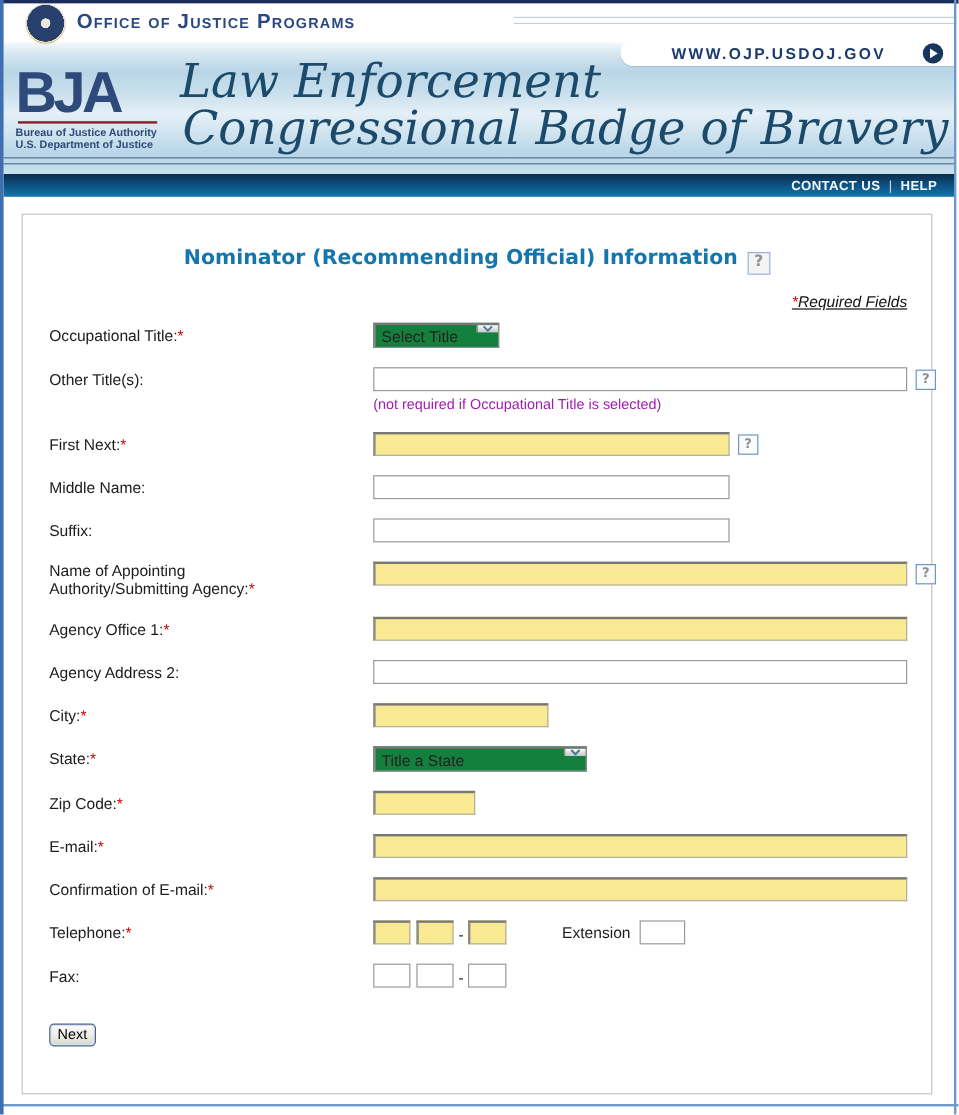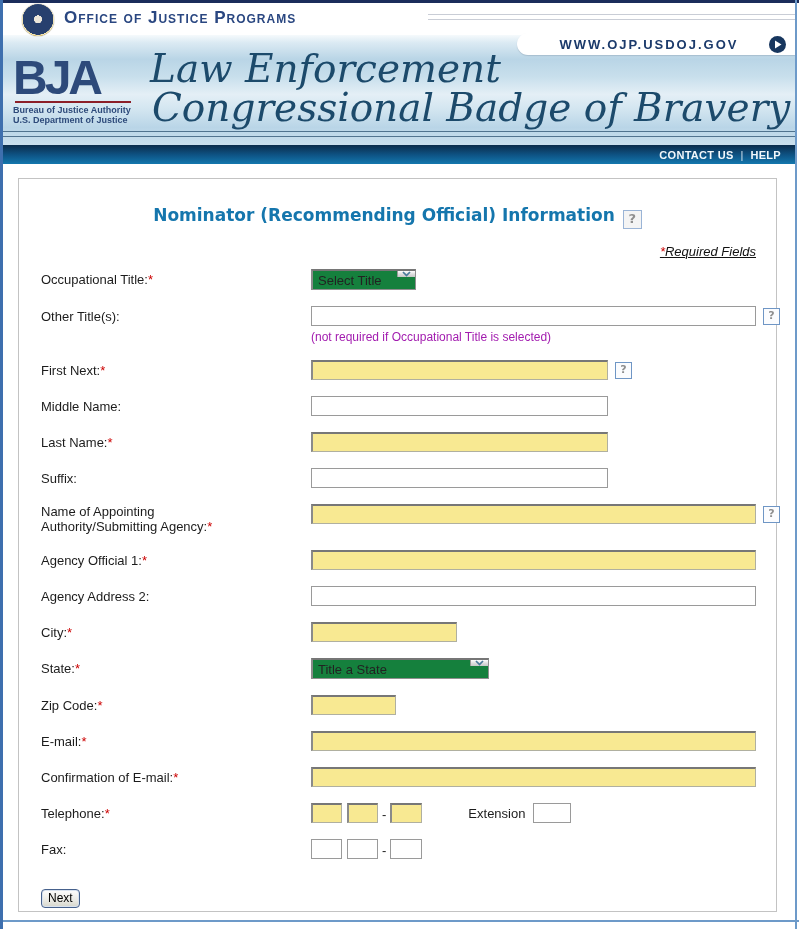--- a/index.html
+++ b/index.html
@@ -178,26 +178,20 @@
 
     
     <div class="frow">
       <div class="flabel"><span>Middle Name:</span></div>
       <div class="ffield">
           <input class="inp w-med" value="" style="">
         </div>
     </div>
 
     
-    <div class="frow">
-      <div class="flabel"><span>Last Name:</span><span class="red">*</span></div>
-      <div class="ffield">
-          <input class="inp req w-med" value="" style="">
-        </div>
-    </div>
 
     
     <div class="frow">
       <div class="flabel"><span>Suffix:</span></div>
       <div class="ffield">
           <input class="inp w-med" value="" style="">
         </div>
     </div>
 
     
@@ -207,21 +201,21 @@
         <span>Authority/Submitting Agency:</span><span class="red">*</span>
       </div>
       <div class="ffield">
         <input class="inp req w-wide" value="" style="">
         <span class="help">?</span>
       </div>
     </div>
 
     
     <div class="frow">
-      <div class="flabel"><span>Agency Official 1:</span><span class="red">*</span></div>
+      <div class="flabel"><span>Agency Office 1:</span><span class="red">*</span></div>
       <div class="ffield">
           <input class="inp req w-wide" value="" style="">
         </div>
     </div>
 
     
     <div class="frow">
       <div class="flabel"><span>Agency Address 2:</span></div>
       <div class="ffield">
           <input class="inp w-wide" value="" style="">

